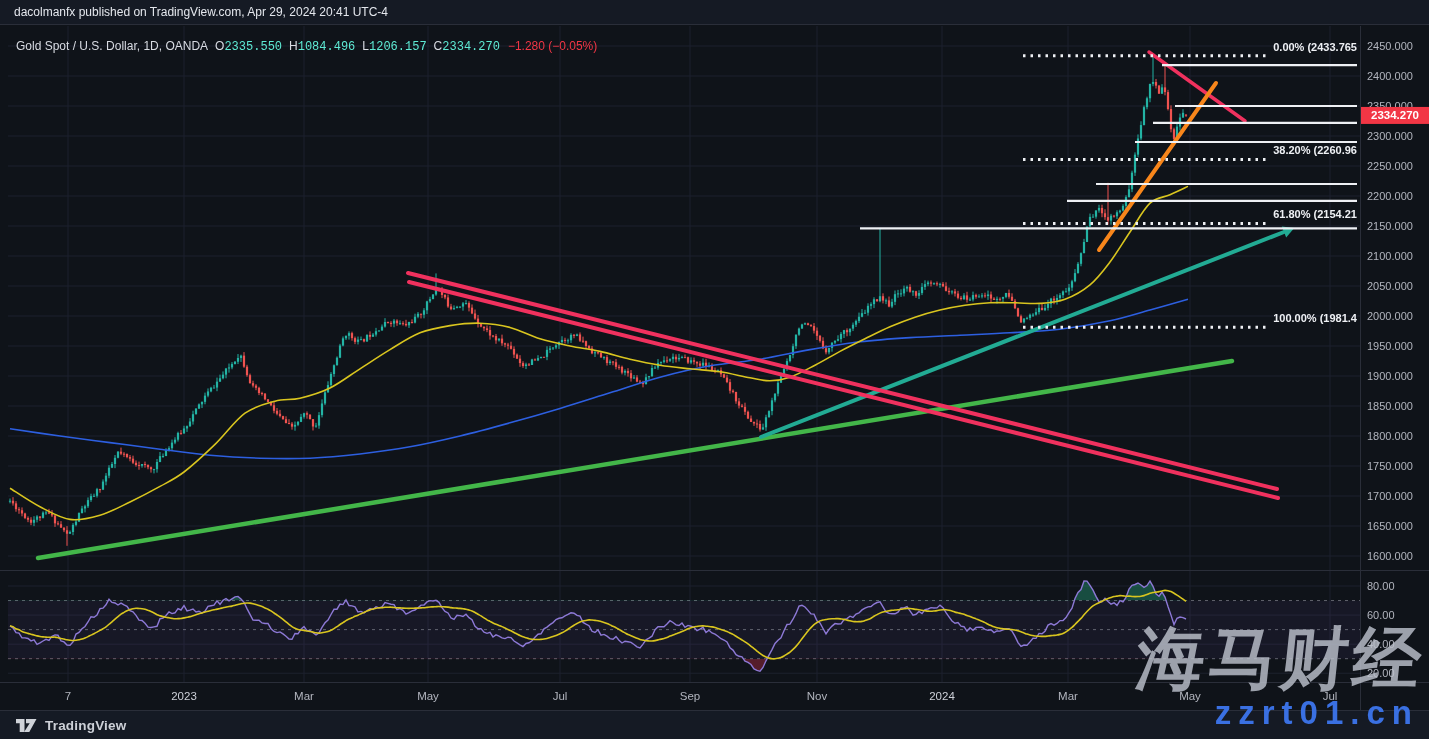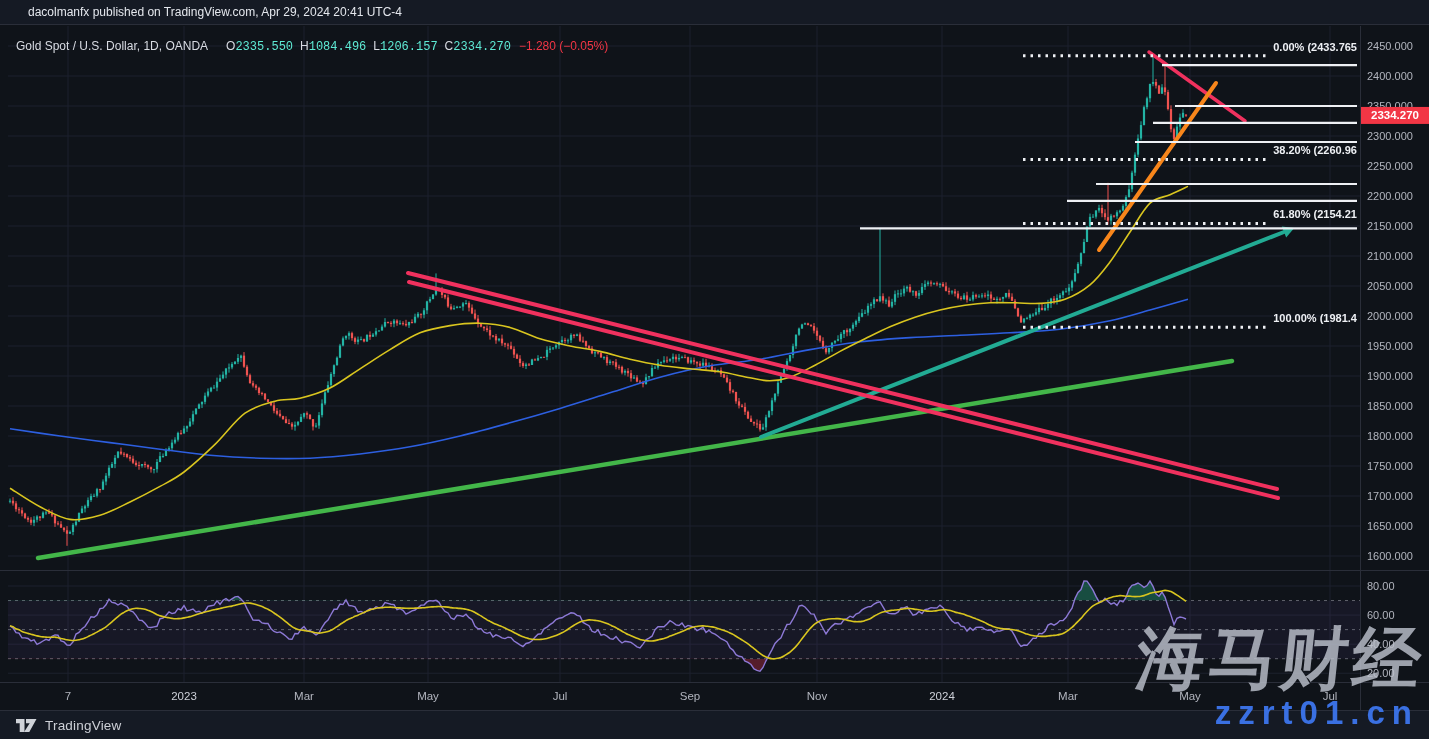--- a/index.html
+++ b/index.html
@@ -1,31 +1,31 @@
 <!DOCTYPE html>
 <html><head>
 <meta charset="utf-8">
 <style>
   html,body{margin:0;padding:0;width:1429px;height:739px;overflow:hidden;
     background:#0f1319;font-family:"Liberation Sans",sans-serif;}
   .stage{position:relative;width:1429px;height:739px;background:#0f1319;}
   #chart{position:absolute;left:0;top:0;z-index:1;}
   .topbar{position:absolute;left:0;top:0;width:1429px;height:25px;background:#151a24;
-    border-bottom:1px solid #2a2e39;display:flex;align-items:center;padding-left:28px;
+    border-bottom:1px solid #2a2e39;display:flex;align-items:center;padding-left:14px;
     box-sizing:border-box;color:#e4e7ed;font-size:12px;z-index:3;}
   .legend{position:absolute;left:16px;top:31px;font-size:12px;color:#d8dbe2;z-index:3;
     display:flex;align-items:baseline;white-space:pre;}
-  .legend .sym{margin-right:11px;}
+  .legend .sym{}
   .legend .k{margin-left:7px;color:#d8dbe2;}
   .legend .v{color:#5eead4;font-family:Liberation Mono, monospace;}
   .legend .chg{margin-left:8px;color:#f23645;margin-top:8px;}
   .footer{position:absolute;left:0;bottom:0;width:1429px;height:29px;background:#151a24;
     border-top:1px solid #2a2e39;display:flex;align-items:center;gap:8px;padding-left:16px;
     box-sizing:border-box;z-index:3;}
-  .tv-word{color:#cdd0d7;font-size:13.5px;font-weight:400;letter-spacing:.2px;}
+  .tv-word{color:#cdd0d7;font-size:13.5px;font-weight:700;letter-spacing:.2px;}
   .wm1{position:absolute;right:4px;top:624px;font-size:68px;font-weight:700;line-height:1;
     color:rgba(188,193,204,.82);transform:skewX(-6deg);letter-spacing:4px;z-index:6;pointer-events:none;}
   .wm2{position:absolute;right:10px;top:696px;font-size:33px;font-weight:700;
     line-height:1;letter-spacing:7px;z-index:6;pointer-events:none;}
 </style>
 </head>
 <body>
 
 <div class="stage">
 

